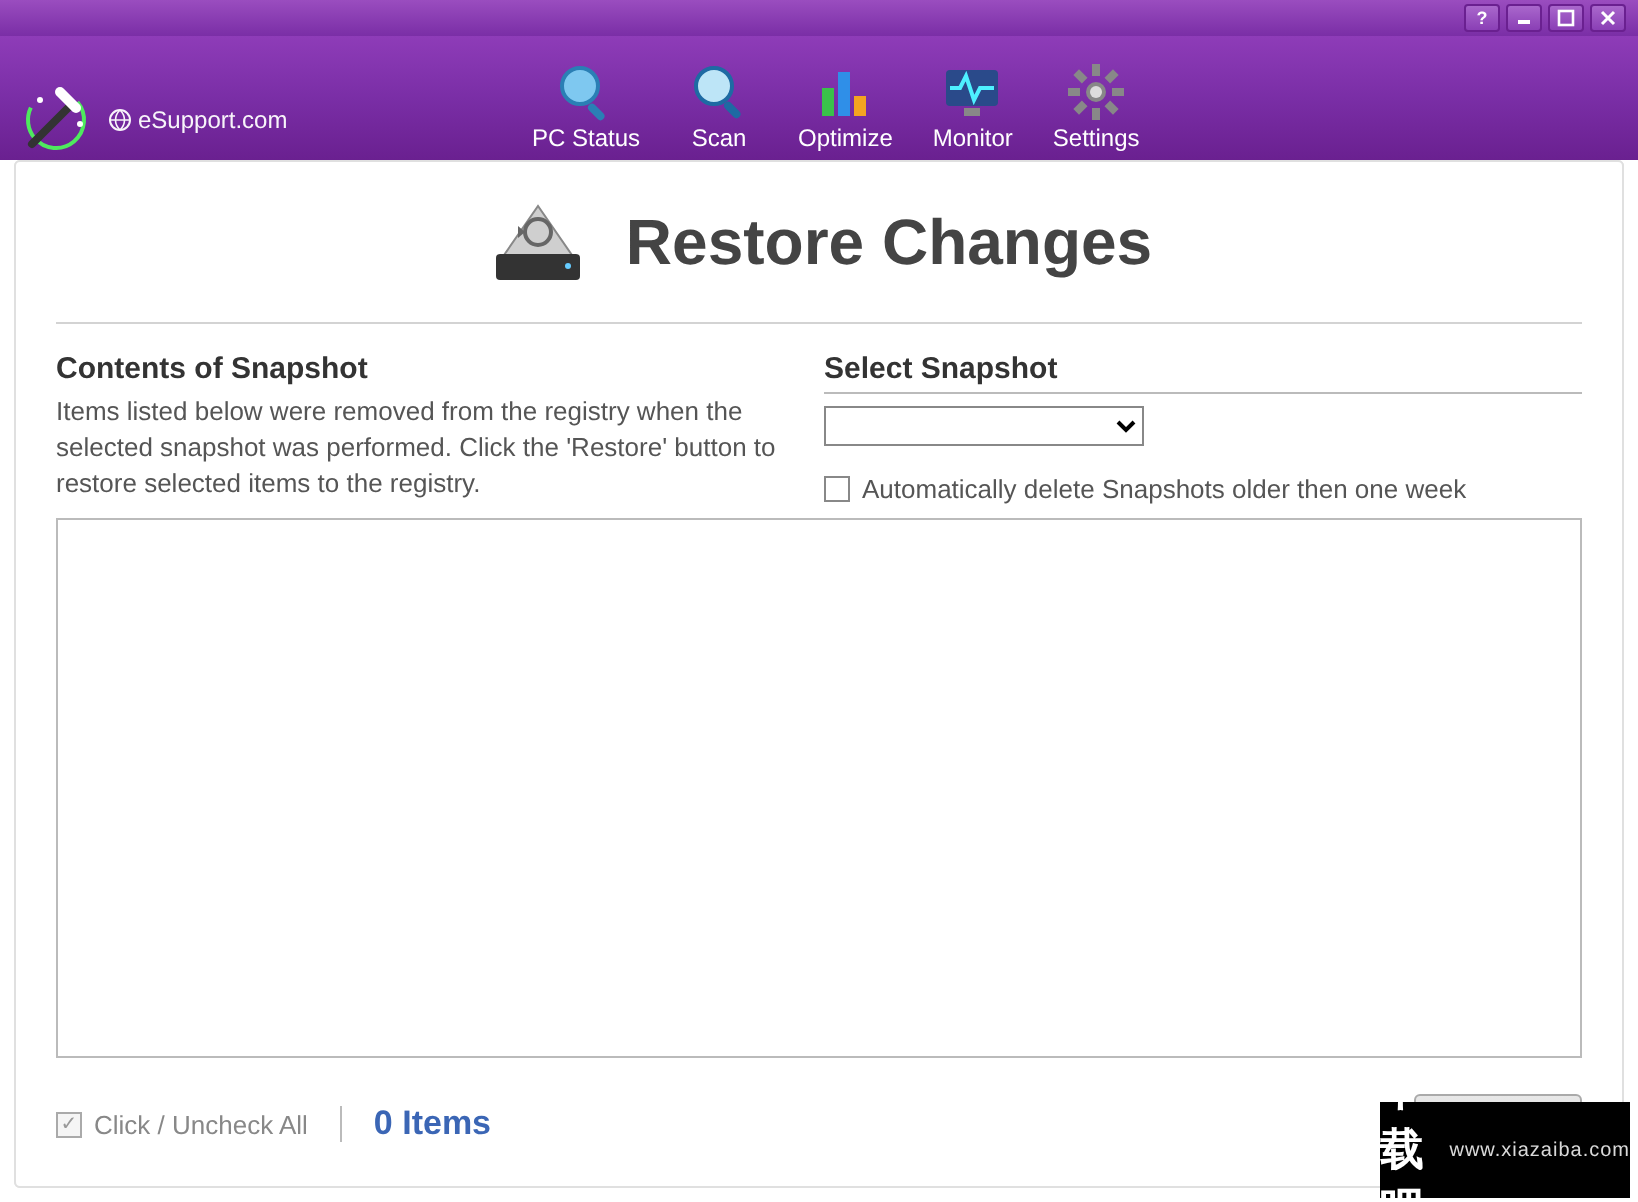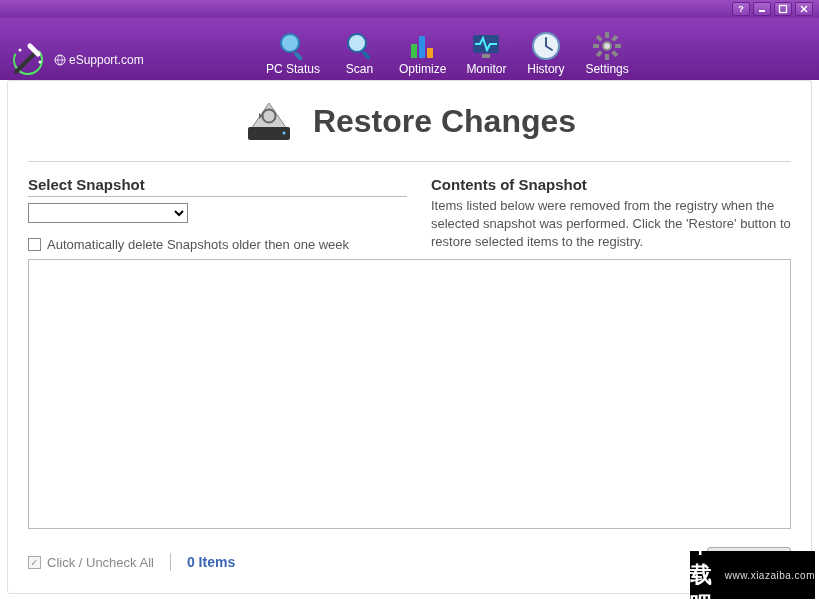--- a/index.html
+++ b/index.html
@@ -166,21 +166,21 @@
 .check-all {
   display:flex; align-items:center; gap:6px;
   font-size:13px; color:#888;
 }
 .check-all .cb {
   width:13px; height:13px; border:1px solid #aaa; background:#f5f5f5;
   display:flex; align-items:center; justify-content:center;
   font-size:10px; color:#999;
 }
 .divider-v { width:1px; height:18px; background:#bbb; margin: 0 16px; }
-.item-count { font-size:14px; font-weight:bold; color:#3b66b5; }
+.item-count { font-size:17px; font-weight:bold; color:#3b66b5; }
 
 .footer-buttons { margin-left:auto; display:flex; gap:12px; align-items:center; }
 .btn {
   min-width: 84px; height: 30px;
   background: linear-gradient(to bottom, #e8e8e8, #cfcfcf);
   border: 1px solid #aaa;
   border-radius: 3px;
   font-size: 14px; font-weight:bold; color:#777;
   cursor:pointer;
 }
@@ -279,29 +279,20 @@
     </div>
     <div class="nav-item">
       <span class="ico">
         <svg viewBox="0 0 32 32">
             <rect x="3" y="5" width="26" height="18" rx="2" fill="#2a4a8a"></rect>
             <rect x="12" y="24" width="8" height="4" fill="#888"></rect>
             <path d="M5 14 L10 14 L13 8 L17 20 L20 14 L27 14" fill="none" stroke="#4ef0ff" stroke-width="2"></path>
           </svg>
       </span>
       <span>Monitor</span>
-    </div>
-    <div class="nav-item">
-      <span class="ico">
-        <svg viewBox="0 0 32 32">
-            <circle cx="16" cy="16" r="13" fill="#e8f0f8" stroke="#6a98c0" stroke-width="2"></circle>
-            <path d="M16 8 L16 16 L22 20" fill="none" stroke="#3a5a8a" stroke-width="2" stroke-linecap="round"></path>
-          </svg>
-      </span>
-      <span>History</span>
     </div>
     <div class="nav-item">
       <span class="ico">
         <svg viewBox="0 0 32 32">
             <circle cx="16" cy="16" r="5" fill="#888"></circle>
             <g fill="#888">
               <rect x="14" y="2" width="4" height="6"></rect>
               <rect x="14" y="24" width="4" height="6"></rect>
               <rect x="2" y="14" width="6" height="4"></rect>
               <rect x="24" y="14" width="6" height="4"></rect>
@@ -328,32 +319,32 @@
           <circle cx="26" cy="17" r="6.5" fill="none" stroke="#666" stroke-width="2"></circle>
           <path d="M19.5 17 L16 14 L16 20 Z" fill="#666"></path>
           <circle cx="41" cy="34" r="1.5" fill="#6cf"></circle>
         </svg>
     </div>
     <div class="page-title">Restore Changes</div>
   </div>
   <div class="hr"></div>
 
   <div class="content">
+    <div class="col left">
+      <div class="section-title">Contents of Snapshot</div>
+      <div class="desc">Items listed below were removed from the registry when the selected snapshot was performed. Click the 'Restore' button to restore selected items to the registry.</div>
+    </div>
     <div class="col right">
       <div class="section-title underline">Select Snapshot</div>
       <select class="snapshot-select"></select>
       <div class="checkbox-row">
         <div class="checkbox"></div>
         <span>Automatically delete Snapshots older then one week</span>
       </div>
     </div>
-    <div class="col left">
-      <div class="section-title">Contents of Snapshot</div>
-      <div class="desc">Items listed below were removed from the registry when the selected snapshot was performed. Click the 'Restore' button to restore selected items to the registry.</div>
-    </div>
   </div>
 
   <div class="listbox"></div>
 
   <div class="footer-row">
     <div class="check-all">
       <div class="cb">✓</div>
       <span>Click / Uncheck All</span>
     </div>
     <div class="divider-v"></div>

